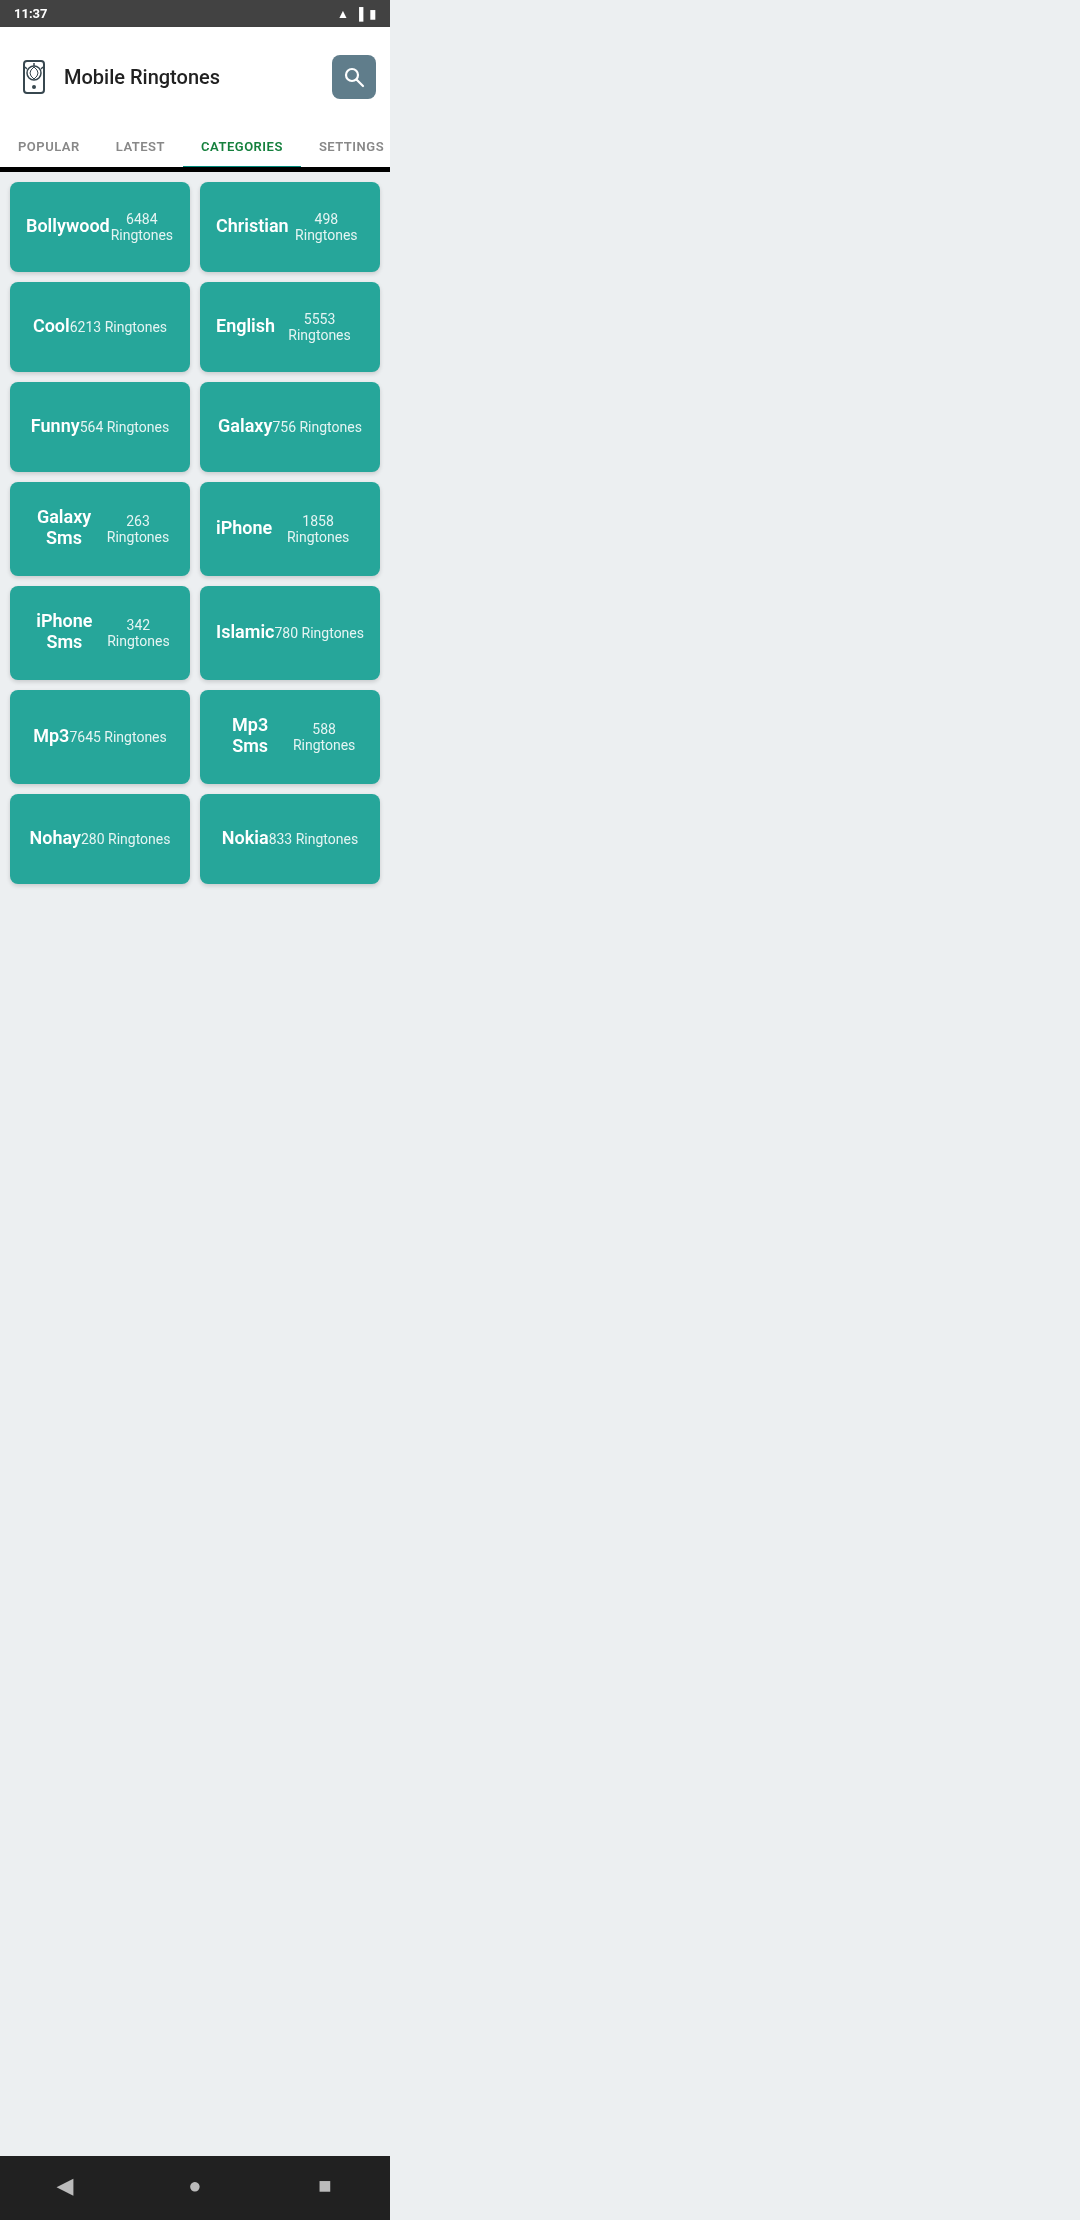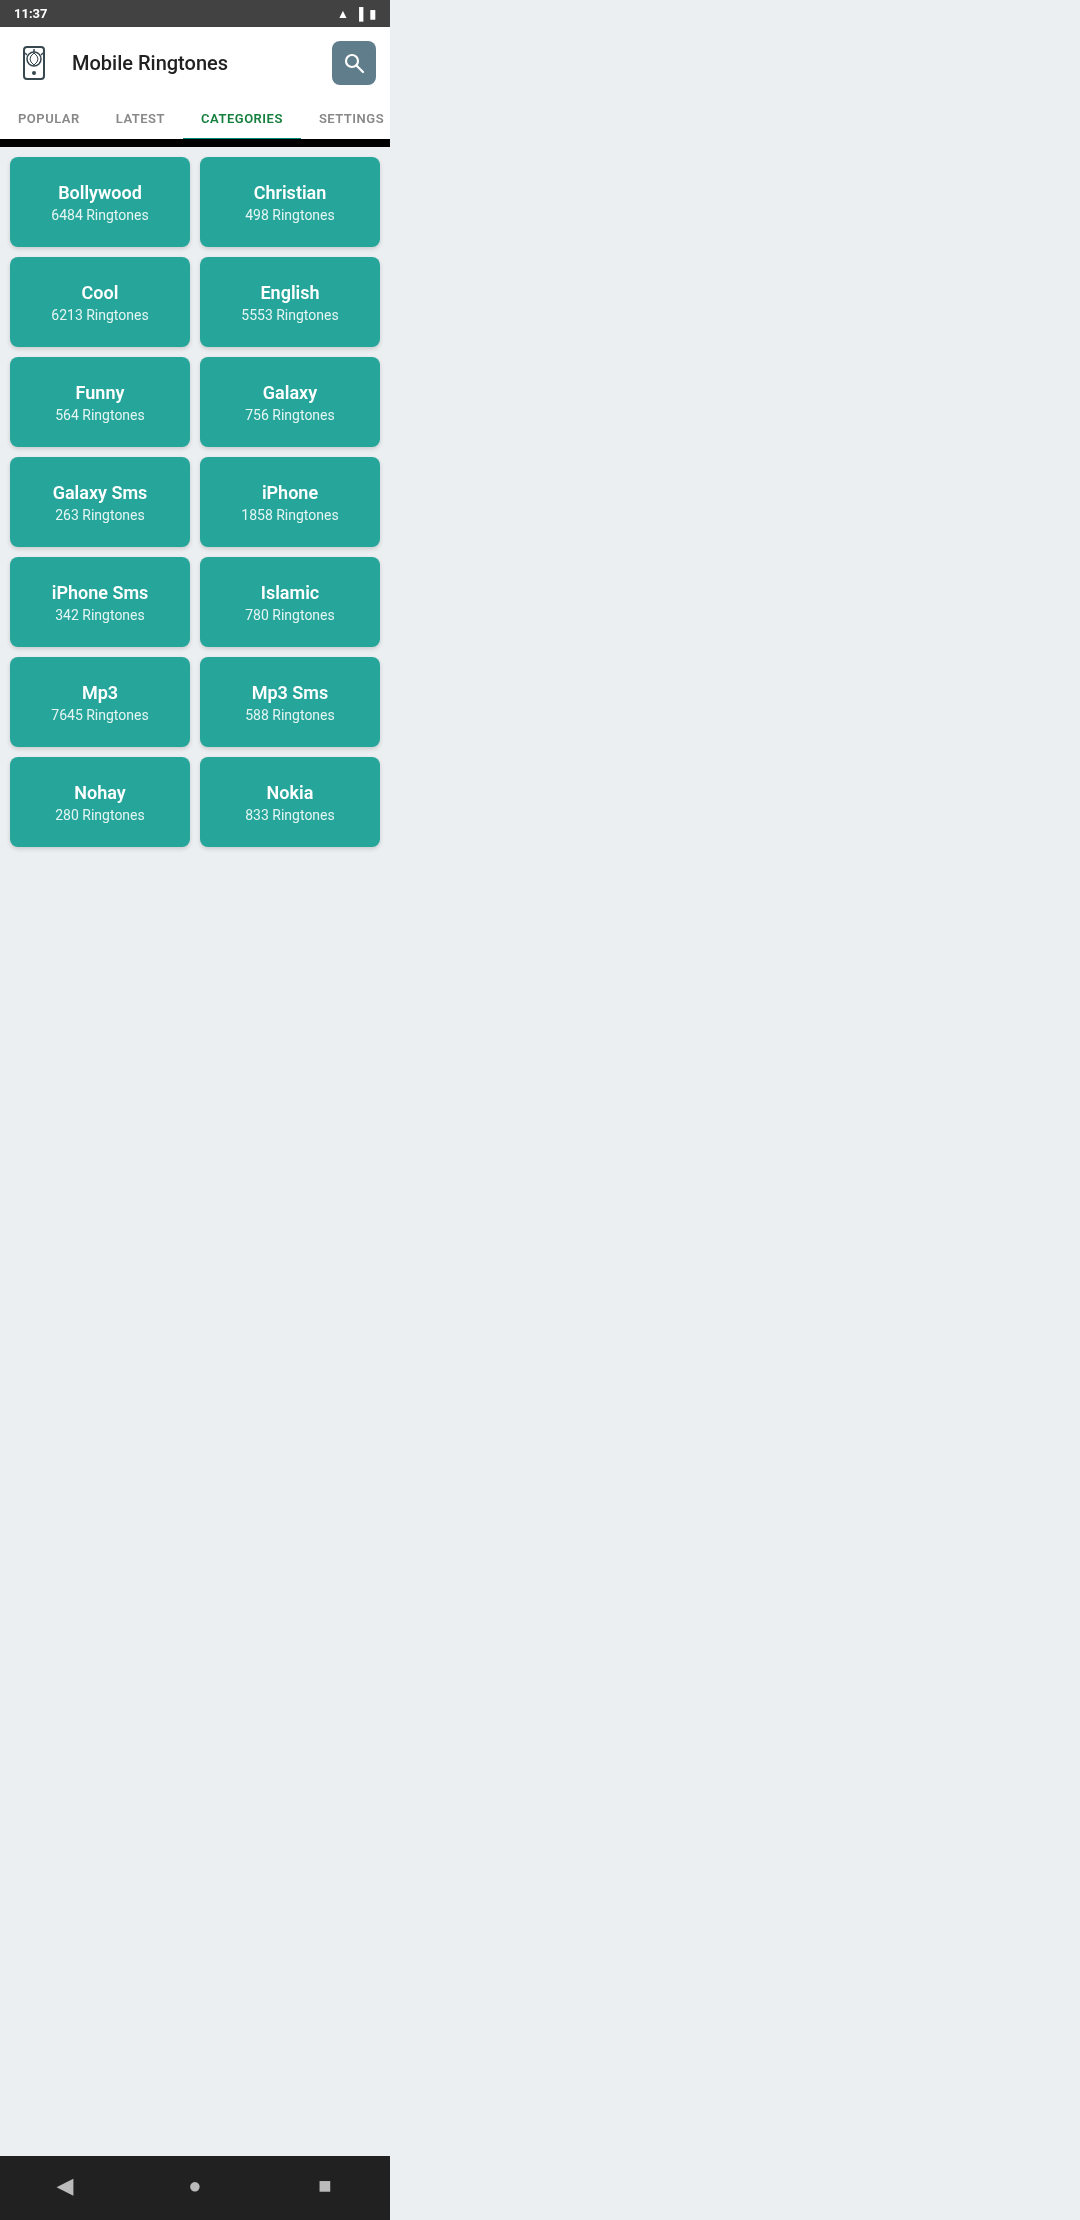--- a/index.html
+++ b/index.html
@@ -31,22 +31,22 @@
       gap: 6px;
       align-items: center;
       font-size: 12px;
     }
 
     
     .app-bar {
       background: #fff;
       display: flex;
       align-items: center;
-      padding: 14px 14px;
-      gap: 18px;
+      padding: 28px 14px;
+      gap: 10px;
       box-shadow: 0 1px 3px rgba(0,0,0,0.15);
     }
     .app-bar-icon {
       width: 40px;
       height: 40px;
       display: flex;
       align-items: center;
       justify-content: center;
       font-size: 22px;
       color: #37474f;
@@ -69,21 +69,21 @@
       border: none;
       color: #fff;
       font-size: 20px;
     }
 
     
     .tabs {
       background: #fff;
       display: flex;
       overflow-x: auto;
-      border-bottom: 8px solid #000000;
+      border-bottom: 5px solid #000000;
       scrollbar-width: none;
     }
     .tabs::-webkit-scrollbar { display: none; }
     .tab {
       flex-shrink: 0;
       padding: 12px 18px;
       font-size: 13px;
       font-weight: 600;
       color: #888;
       cursor: pointer;
@@ -103,21 +103,21 @@
       grid-template-columns: 1fr 1fr;
       gap: 10px;
       padding: 10px;
     }
 
     .card {
       background: #26a69a;
       border-radius: 8px;
       padding: 24px 16px;
       display: flex;
-      flex-direction: column;
+      flex-direction: row;
       align-items: center;
       justify-content: center;
       cursor: pointer;
       min-height: 90px;
       box-shadow: 0 2px 4px rgba(0,0,0,0.15);
     }
     .card-title {
       font-size: 18px;
       font-weight: 600;
       color: #fff;

